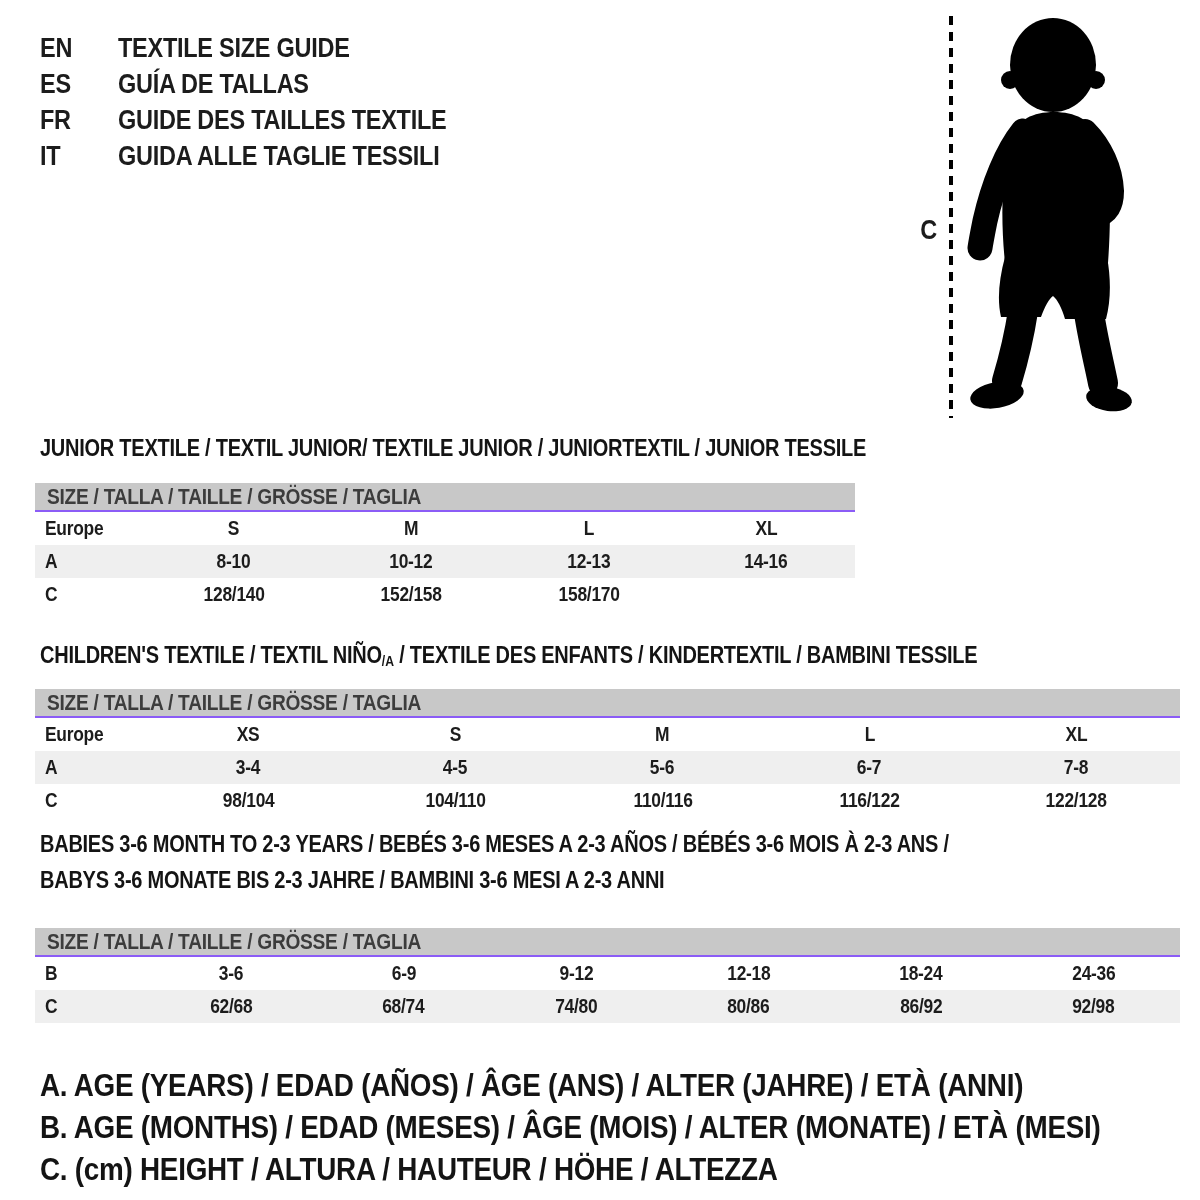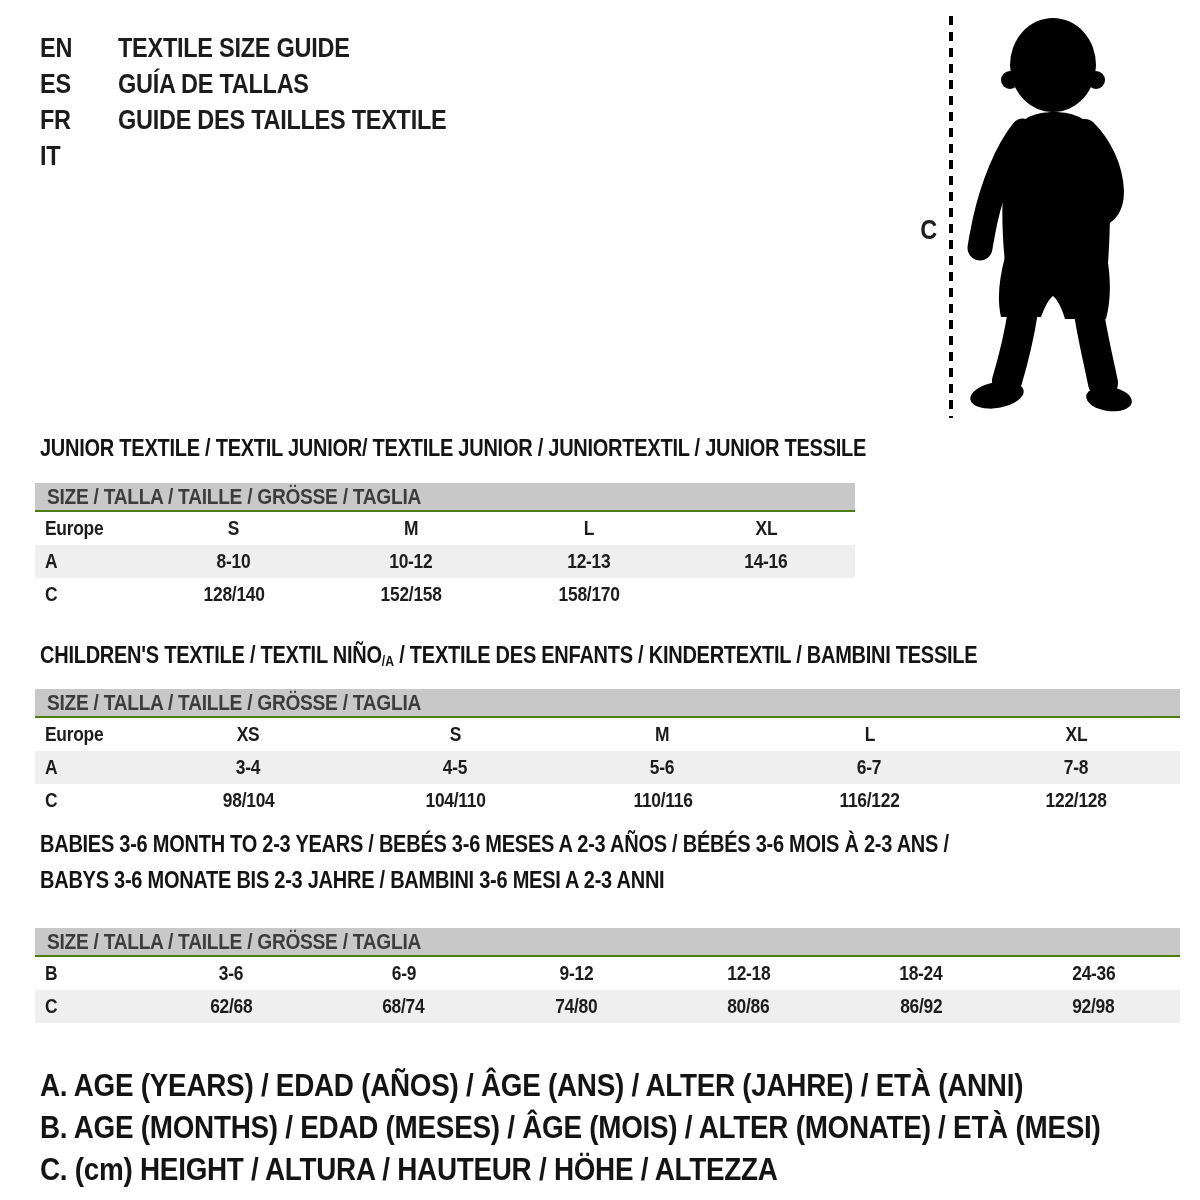--- a/index.html
+++ b/index.html
@@ -29,21 +29,21 @@
 
   
   .section-title { position:absolute; left:40px; font-size:23px; line-height:28px; color:#141414; }
   .sub-small { font-size:14px; vertical-align:-3px; letter-spacing:0; }
 
   
   .size-table { position:absolute; left:35px; }
   .size-bar {
     height:29px; line-height:27px;
     background:#c8c8c8;
-    border-bottom:2px solid #4d7c0f;
+    border-bottom:2px solid #8b5cf6;
     padding-left:12px;
     font-size:22px; color:#3c3c3c;
   }
   .t-row { display:grid; height:33px; line-height:33px; font-size:20px; }
   .t-row.shaded { background:#efefef; }
   .cols5 { grid-template-columns:110px repeat(4,1fr); }
   .cols6 { grid-template-columns:110px repeat(5,1fr); }
   .cols7 { grid-template-columns:110px repeat(6,1fr); }
   .t-label { text-align:left; padding-left:10px; }
   .t-val { text-align:center; }
@@ -65,20 +65,21 @@
     <div class="lang-row">
       <span class="lang-code"><span class="cond">ES</span></span>
       <span class="lang-label"><span class="cond">GUÍA DE TALLAS</span></span>
     </div>
     <div class="lang-row">
       <span class="lang-code"><span class="cond">FR</span></span>
       <span class="lang-label"><span class="cond">GUIDE DES TAILLES TEXTILE</span></span>
     </div>
     <div class="lang-row">
       <span class="lang-code"><span class="cond">IT</span></span>
+      <span class="lang-label"><span class="cond">GUIDA ALLE TAGLIE TESSILI</span></span>
     </div>
   </div>
 
   <span class="c-label"><span class="cond-c">C</span></span>
   <svg class="dash-line" width="8" height="402" aria-hidden="true">
     <line x1="4" y1="0" x2="4" y2="402" stroke="#000" stroke-width="4" stroke-dasharray="9 7"></line>
   </svg>
 
   <svg class="baby-svg" width="175" height="402" viewBox="0 0 175 402" aria-hidden="true">
     <g fill="#000000">

